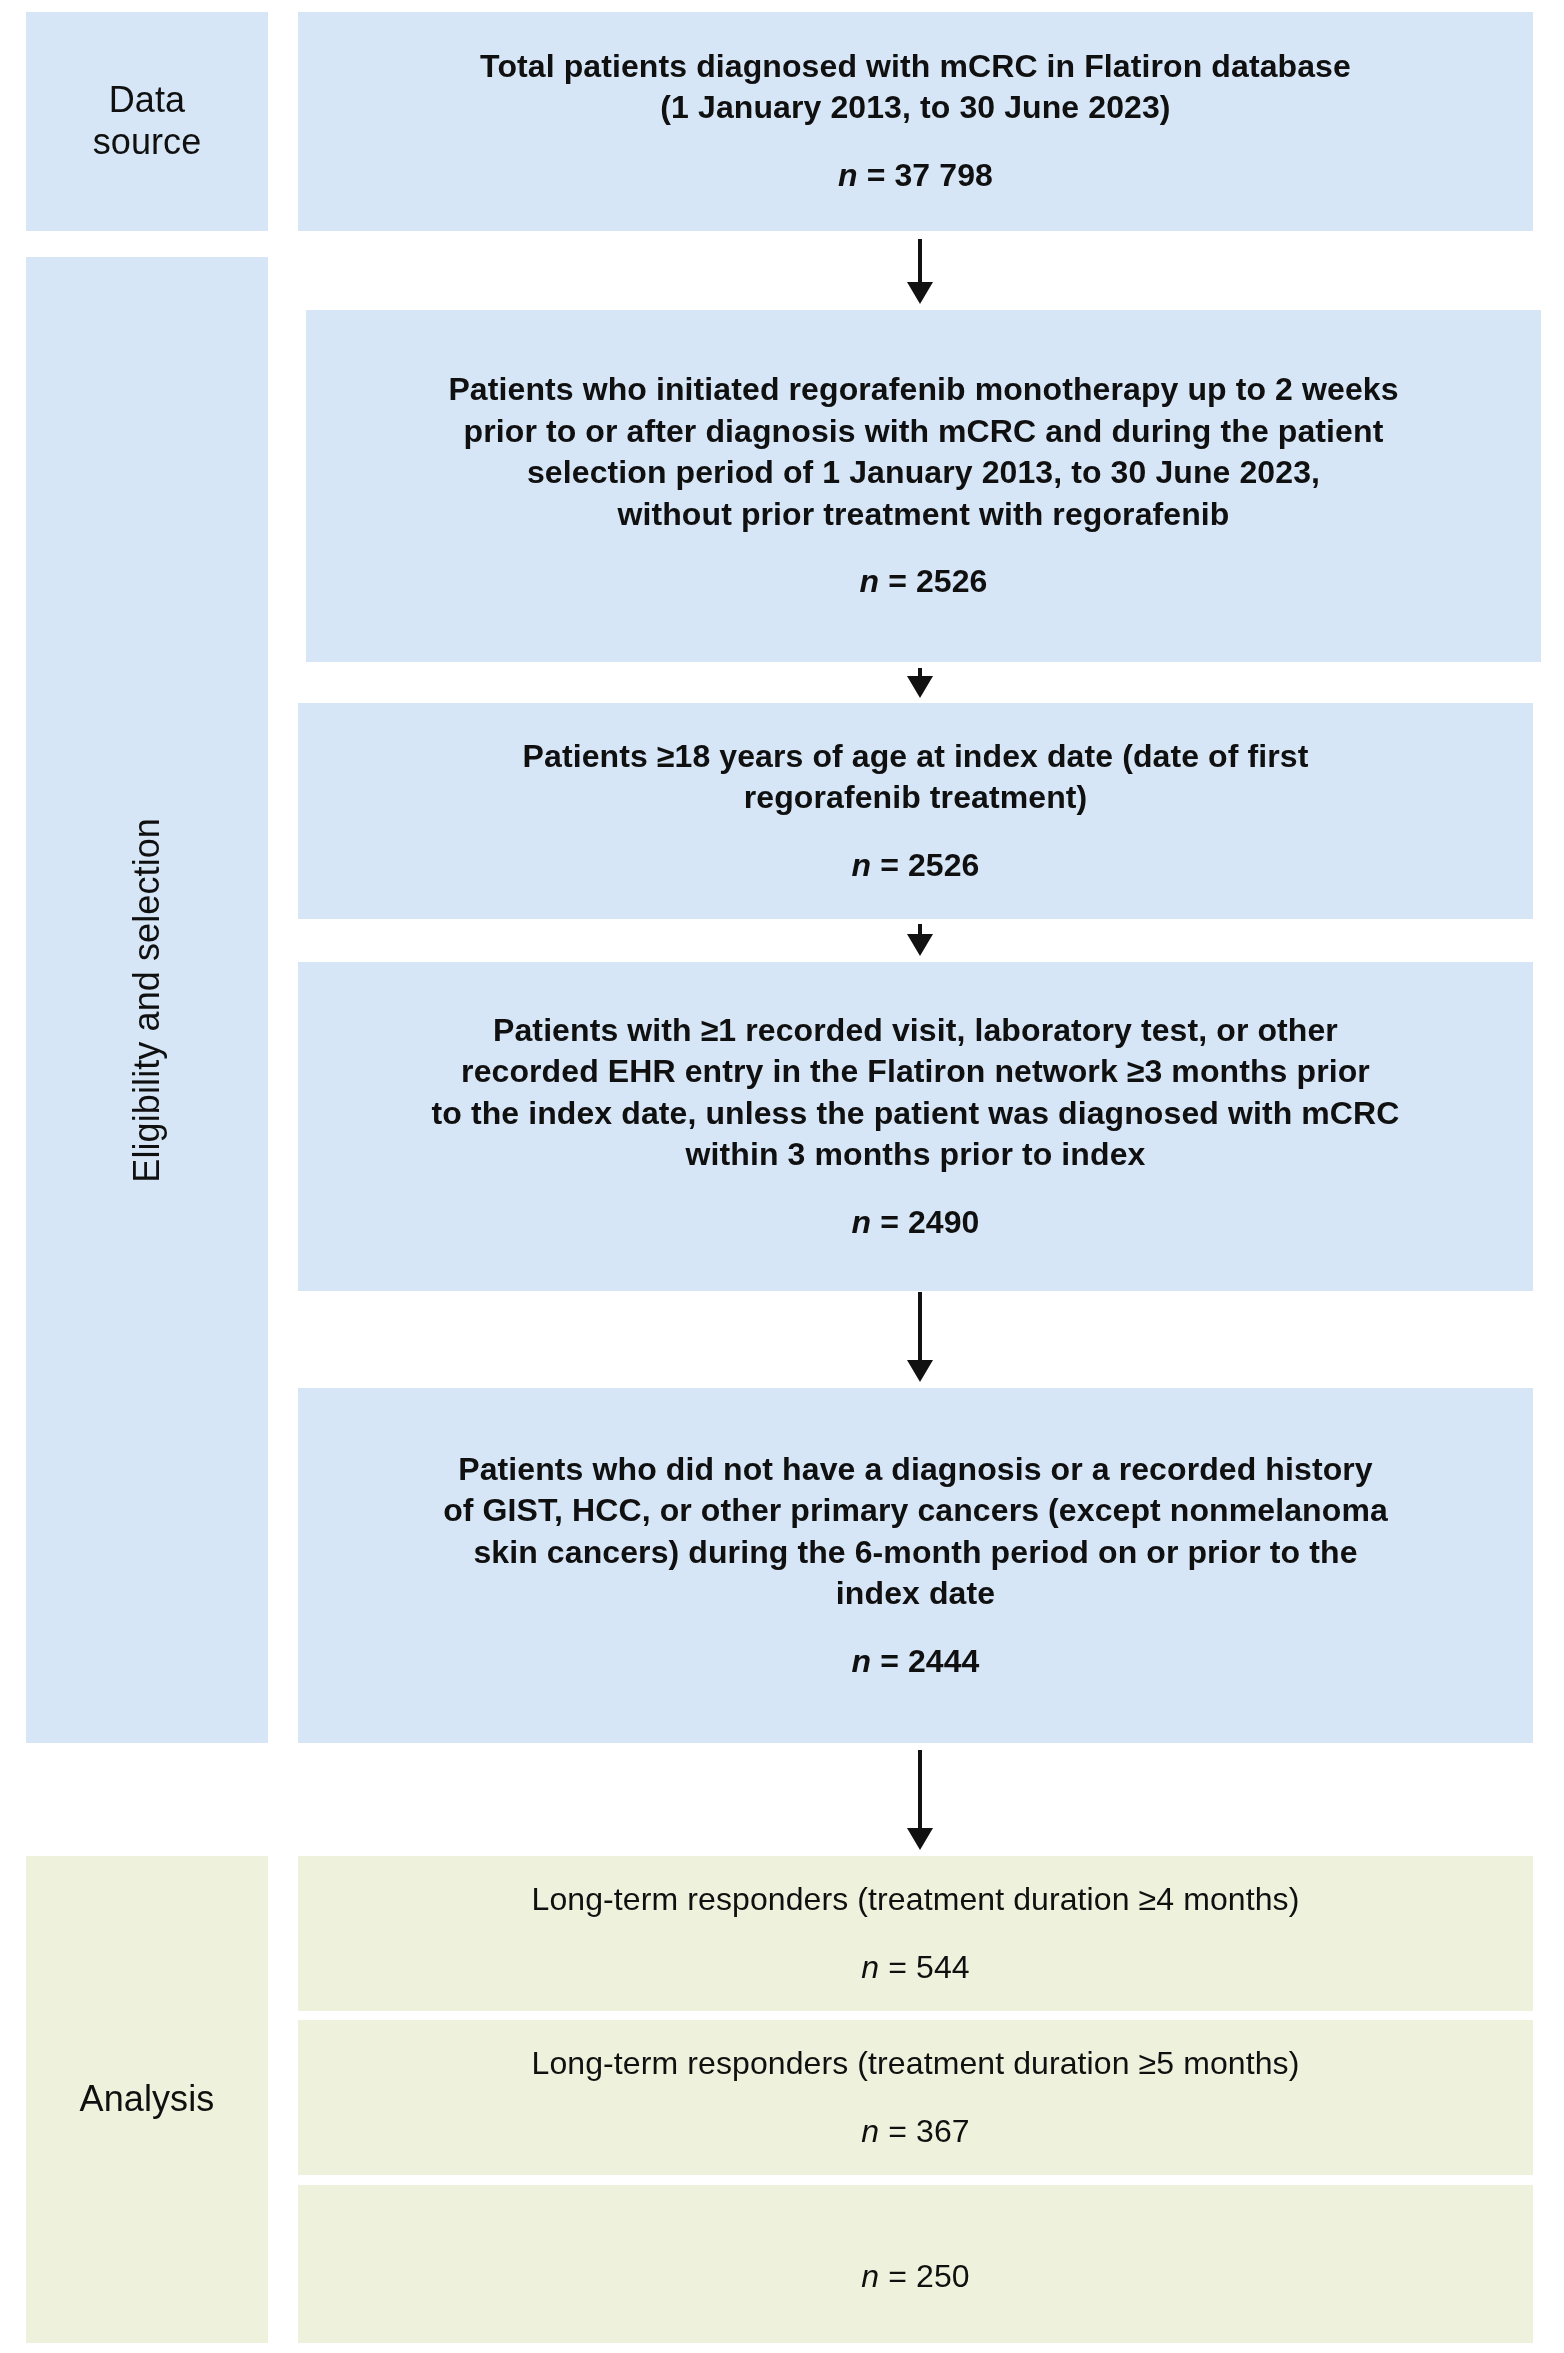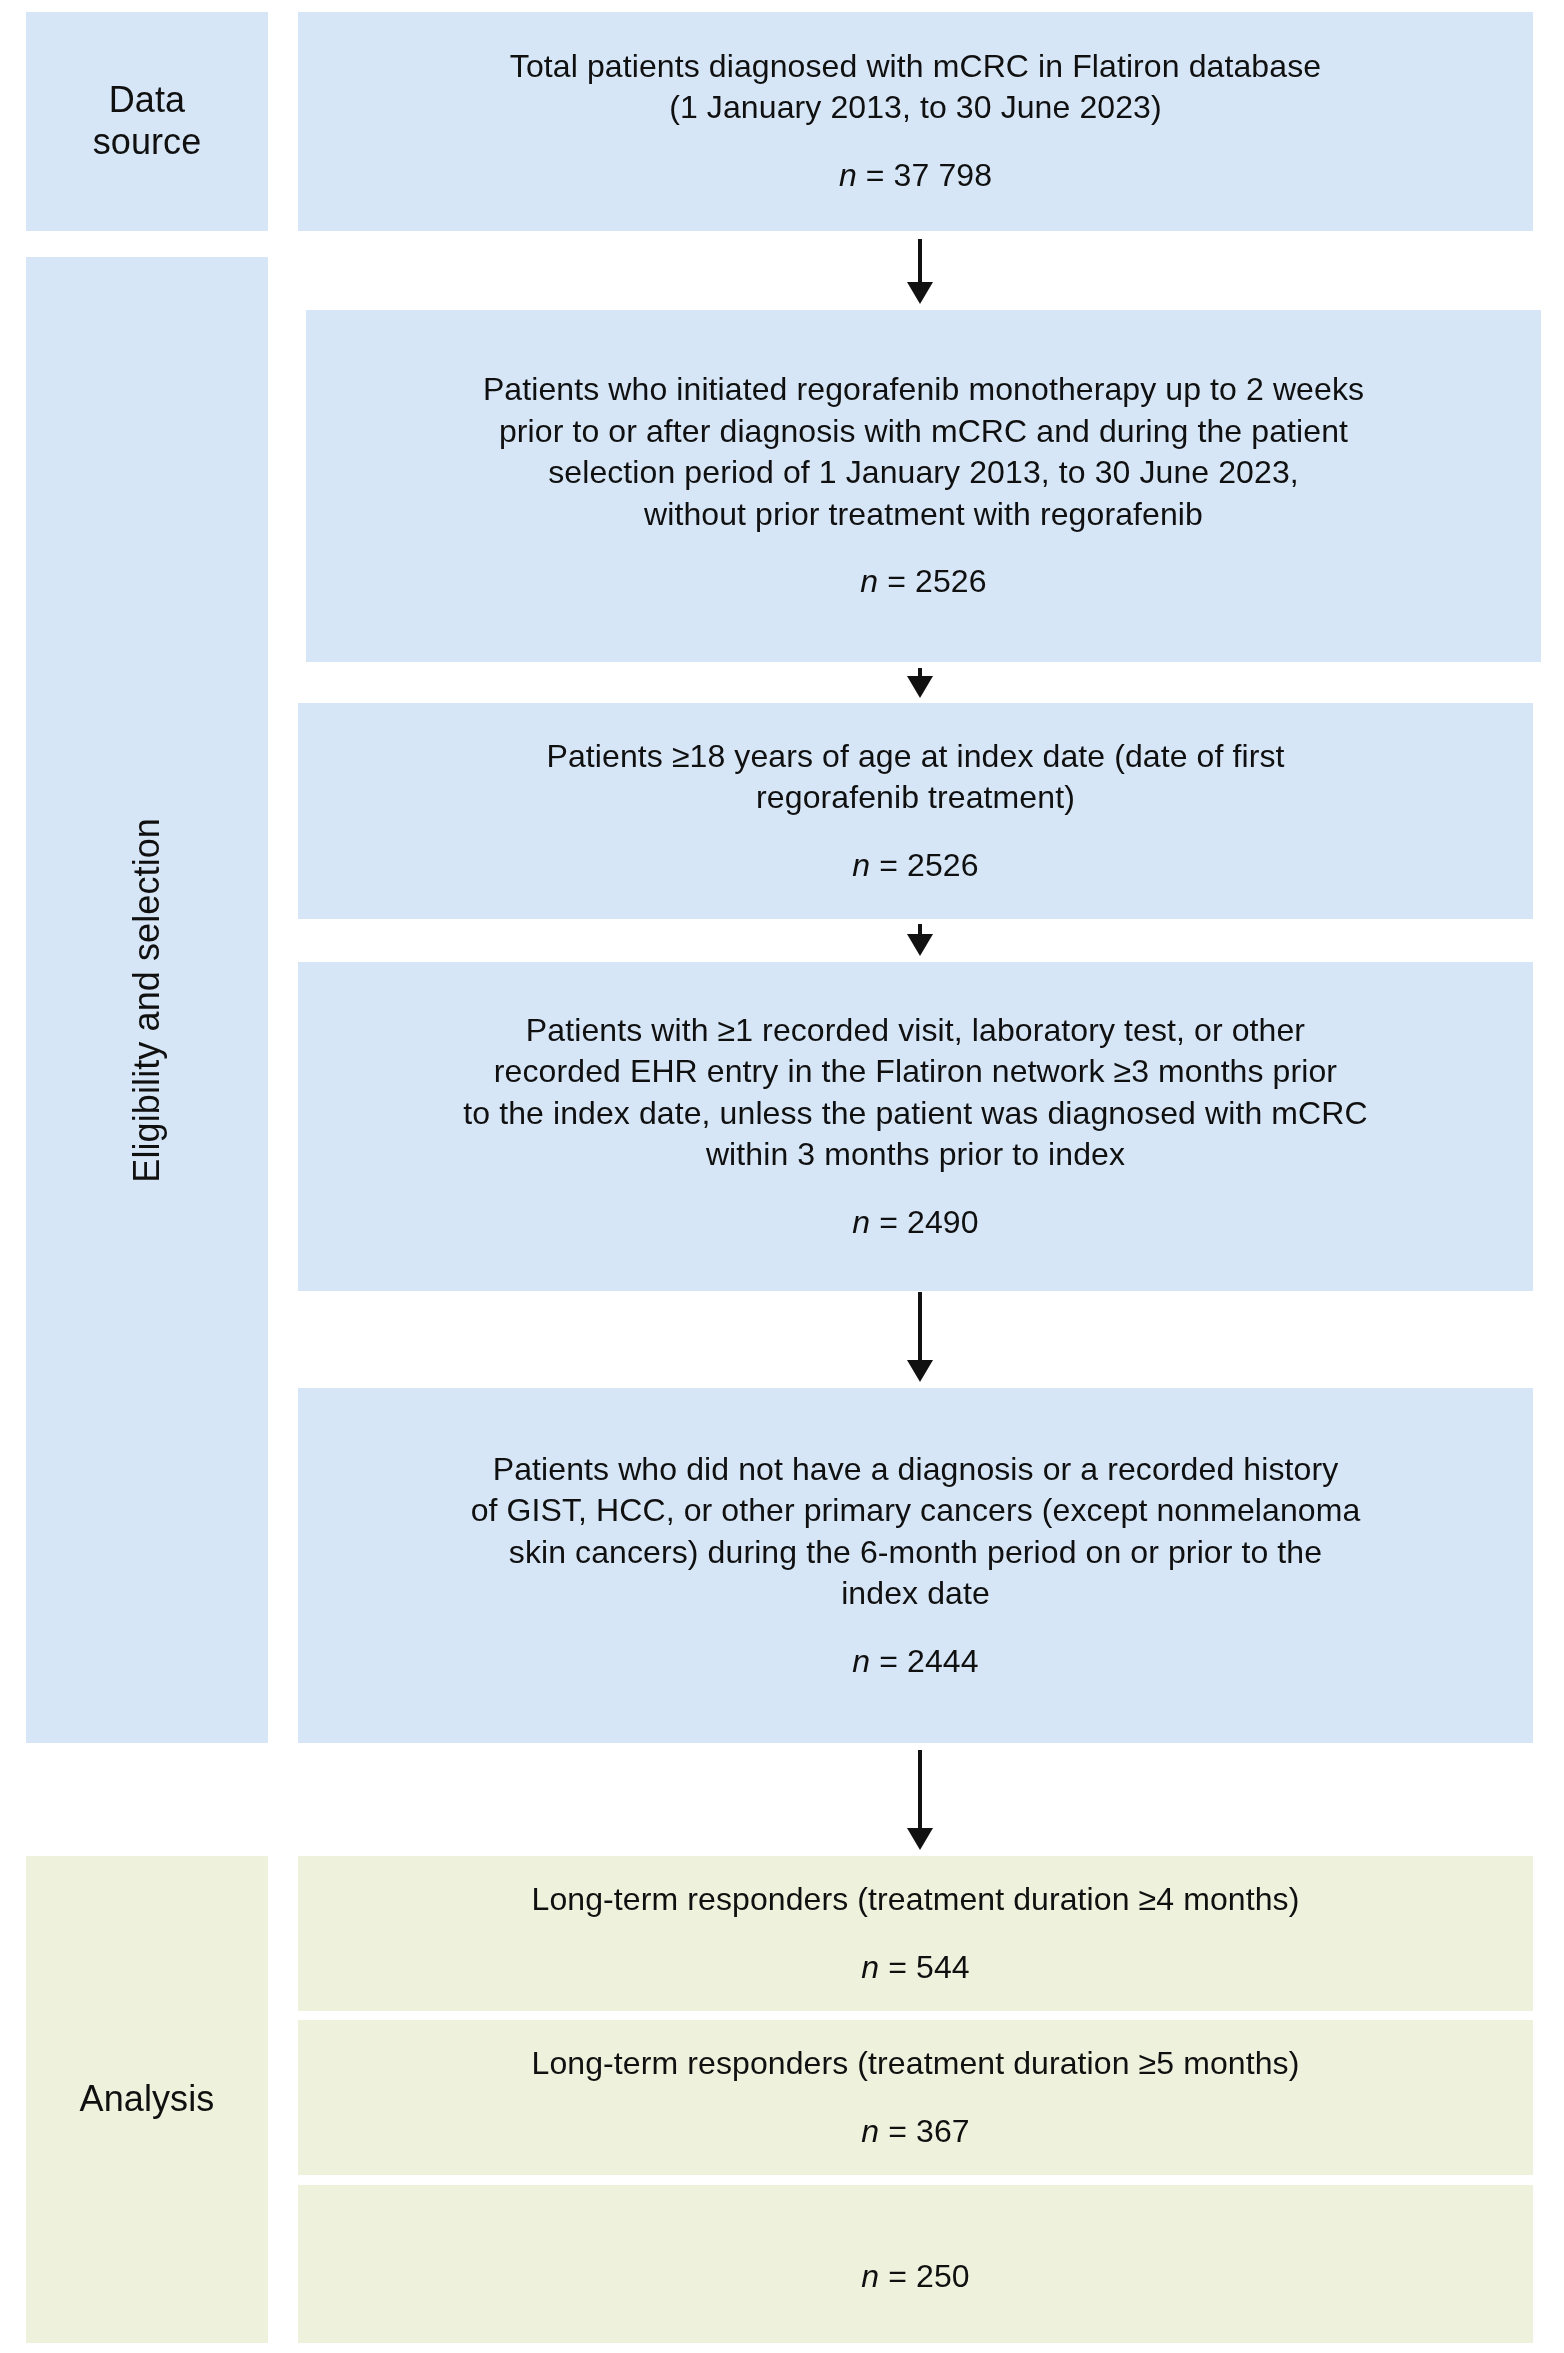--- a/index.html
+++ b/index.html
@@ -58,21 +58,21 @@
     position: absolute;
     left: 298px;
     width: 1235px;
     box-sizing: border-box;
     display: flex;
     flex-direction: column;
     align-items: center;
     justify-content: center;
     padding: 0 24.5px;
   }
-  .node.blue  { background: #d6e6f6; }
+  .node.blue  { background: #d6e6f6; font-weight: bold; }
   .node.green { background: #eef2dd; }
 
   .node-text {
     font-size: 32px;
     line-height: 1.30;
     text-align: center;
     color: #101010;
     white-space: pre-line;
     letter-spacing: 0.1px;
   }

